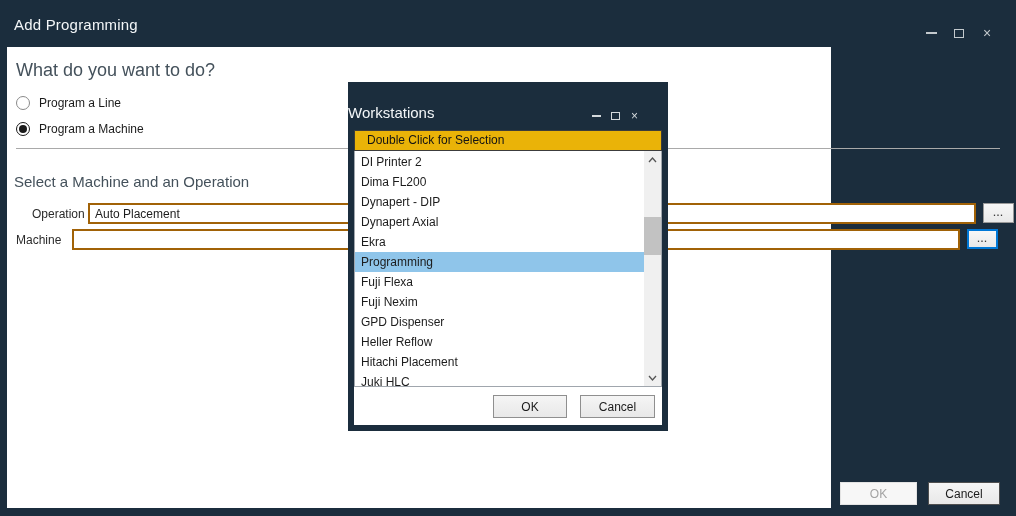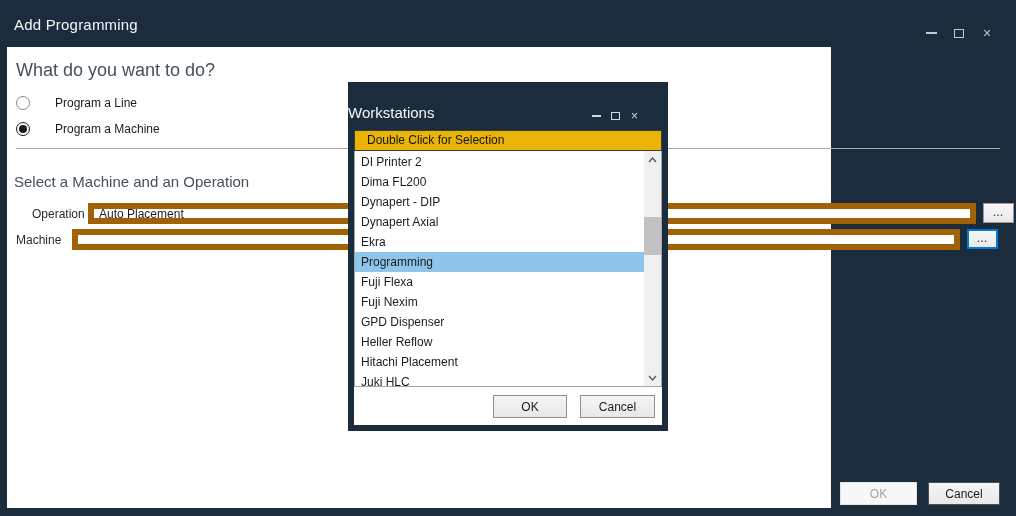--- a/index.html
+++ b/index.html
@@ -17,35 +17,35 @@
   .titlebar-title{position:absolute;left:14px;top:16px;font-size:15px;color:#f3f6f8;letter-spacing:.2px;}
   .win-controls{position:absolute;top:25px;right:22px;height:16px;display:flex;gap:14px;align-items:center;}
   .win-btn{width:14px;height:16px;background:none;border:none;display:flex;align-items:center;justify-content:center;cursor:pointer;padding:0;}
   .glyph-min{display:block;width:11px;height:2px;background:#c3c9cd;}
   .glyph-max{display:block;width:10px;height:9px;border:1px solid #c3c9cd;}
   .glyph-close{color:#c3c9cd;font-size:14px;line-height:14px;}
 
   .content{position:absolute;left:7px;top:47px;width:824px;height:461px;background:#ffffff;}
 
   h1.question{position:absolute;left:9px;top:13px;font-size:18px;font-weight:400;color:var(--heading);}
-  .radio-row{position:absolute;left:9px;height:15px;display:flex;align-items:center;gap:25px;cursor:default;}
+  .radio-row{position:absolute;left:9px;height:15px;display:flex;align-items:center;gap:9px;cursor:default;}
   .radio-row.r0{top:48px;} .radio-row.r1{top:74px;}
   .radio{width:14px;height:14px;border:1px solid #8a8a8a;border-radius:50%;background:#fff;position:relative;flex:0 0 auto;}
   .radio.checked{border-color:#1a1a1a;}
   .radio.checked::after{content:"";position:absolute;inset:2px;background:#1a1a1a;border-radius:50%;}
   .radio-label{font-size:12px;color:#1b1b1b;}
 
   .separator{position:absolute;left:9px;top:101px;width:984px;height:1px;background:#a9a9a9;}
 
   h2.section{position:absolute;left:7px;top:126px;font-size:15px;font-weight:400;color:var(--heading);}
 
   .field-row{position:absolute;left:9px;width:982px;height:21px;}
   .field-row.f0{top:156px;margin-left:16px;} .field-row.f1{top:182px;}
   .field-label{position:absolute;left:0;top:4px;font-size:12px;color:#2b2b2b;}
-  .textbox{position:absolute;left:56px;top:0;width:888px;height:21px;border:6px solid #a16207;font-size:12px;color:#1c1c1c;padding:0 5px;outline:none;background:#fff;}
+  .textbox{position:absolute;left:56px;top:0;width:888px;height:21px;border:2px solid #a16207;font-size:12px;color:#1c1c1c;padding:0 5px;outline:none;background:#fff;}
   .browse-btn{position:absolute;left:951px;top:0;width:31px;height:20px;background:linear-gradient(#f7f7f7,#e9e9e9);border:1px solid #9a9a9a;font-size:9px;font-weight:bold;color:#3c3c3c;letter-spacing:1px;line-height:10px;cursor:pointer;padding:0;}
   .browse-btn.focused{border:2px solid var(--focus);}
 
   .btn{height:23px;font-size:12px;color:#1b1b1b;background:linear-gradient(#f5f5f5,#e8e8e8);border:1px solid #8f8f8f;cursor:pointer;border-radius:0;}
   .main-ok{position:absolute;left:833px;top:435px;width:77px;background:#f7f7f7;border:1px solid #e3e3e3;color:#a3a3a3;cursor:default;}
   .main-cancel{position:absolute;left:921px;top:435px;width:72px;border-color:#4f4f4f;}
 
   
   .ws-dialog{position:absolute;left:348px;top:82px;width:320px;height:349px;background:var(--titlebar);}
   .ws-title{position:absolute;left:0;top:22px;font-size:15px;color:#f3f6f8;}

